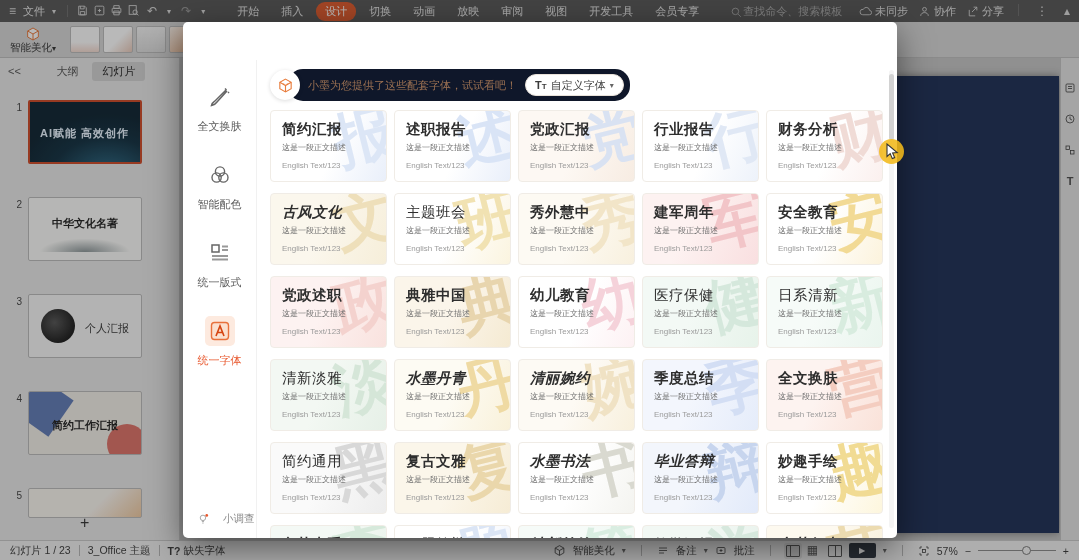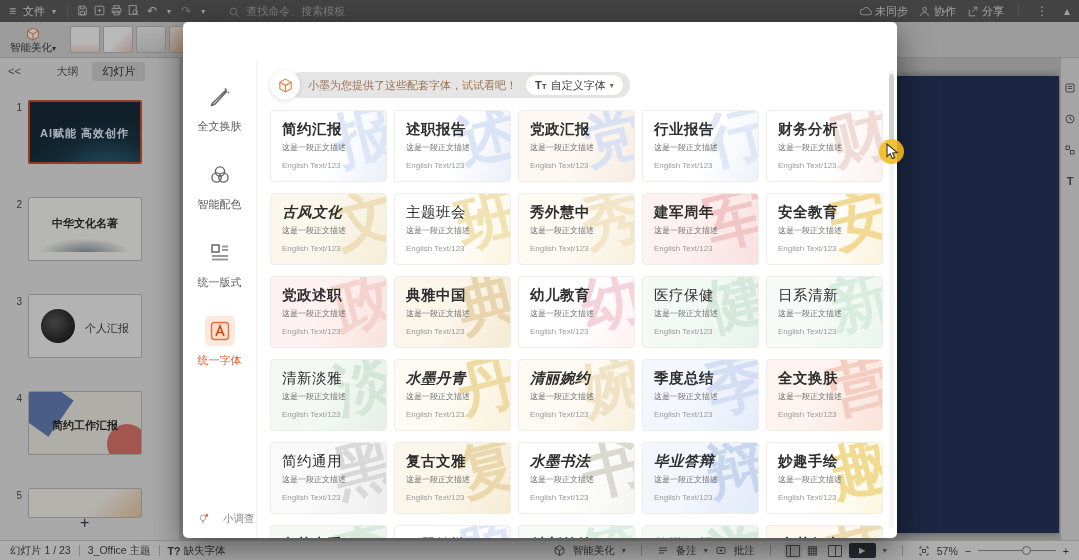--- a/index.html
+++ b/index.html
@@ -6,21 +6,21 @@
   html,body { width:1079px; height:560px; overflow:hidden; font-family:"Liberation Sans",sans-serif; background:#c4c4c4; position:relative; }
 
   
   #app { position:absolute; inset:0; }
   .titlebar { position:absolute; top:0; left:0; right:0; height:22px; background:#575757; display:flex; align-items:center; color:#e4e4e4; font-size:11px; padding:0 6px; gap:4px; }
   .titlebar .glyph { color:#d8d8d8; font-size:12px; padding:0 3px; }
   .tb-divider { width:1px; height:12px; background:#6e6e6e; margin:0 4px; }
   .tab-strip { display:flex; align-items:center; margin-left:14px; }
   .tab { padding:2px 9px; margin:0 2px; border-radius:9px; white-space:nowrap; color:#e8e8e8; }
   .tab.sel { background:#e05a2b; color:#fff; }
-  .tb-search { display:flex; align-items:flex-end; gap:5px; color:#a9a9a9; margin-left:16px; }
+  .tb-search { display:flex; align-items:flex-end; color:#a9a9a9; margin-left:16px; }
   .tb-right { margin-left:auto; display:flex; gap:10px; color:#e0e0e0; }
   .tb-right .item { display:flex; align-items:center; gap:3px; }
   svg.mini { width:13px; height:13px; stroke:#d8d8d8; fill:none; stroke-width:1.6; }
   svg.mini2 { width:12px; height:12px; stroke:#3c3c3c; fill:none; stroke-width:1.6; }
 
   .ribbon { position:absolute; top:22px; left:0; right:0; height:36px; background:#d6d6d6; display:flex; align-items:center; padding:0 10px; border-bottom:1px solid #bdbdbd; }
   .smart-b { display:flex; flex-direction:column; align-items:center; font-size:10.5px; color:#333; line-height:1.1; margin-right:14px; }
   .preview-strip { display:flex; gap:3px; }
   .tpl-preview { width:30px; height:27px; border-radius:2px; border:1px solid #bbb; }
   .p1 { background:linear-gradient(180deg,#fdfdfd 60%,#f3d9cf); }
@@ -87,21 +87,21 @@
   .side-item { display:flex; flex-direction:column; align-items:center; gap:7px; font-size:11px; color:#5d5d5d; }
   .side-item svg { width:24px; height:24px; }
   .side-item.sel { color:#e8582e; }
   .side-item.sel .iconbox { background:#fdeadf; border-radius:5px; }
   .iconbox { width:30px; height:30px; display:flex; align-items:center; justify-content:center; }
   .survey { position:absolute; bottom:12px; display:flex; align-items:center; gap:13px; font-size:10.5px; color:#8a8a8a; }
 
   .m-content { position:absolute; left:74px; top:38px; right:0; bottom:0; padding:9px 12px 0 13px; }
   .banner { display:flex; align-items:center; height:32px; }
   .banner-icon { width:30px; height:30px; border-radius:50%; background:#fff; box-shadow:0 1px 4px rgba(0,0,0,.14); display:flex; align-items:center; justify-content:center; z-index:2; }
-  .banner-pill { background:#e5e5e5; border-radius:15px; height:26px; display:flex; align-items:center; padding:0 6px 0 20px; margin-left:-12px; gap:8px; }
+  .banner-pill { background:#0f172a; border-radius:15px; height:32px; display:flex; align-items:center; padding:0 6px 0 20px; margin-left:-12px; gap:8px; }
   .banner-text { font-size:11px; color:#9c7152; }
   .banner-btn { background:#fff; border:1px solid #e9e2da; border-radius:12px; height:22px; display:flex; align-items:center; gap:4px; padding:0 9px; font-size:11px; color:#424242; }
   .tt-glyph { font-weight:bold; font-size:11px; color:#3a3a3a; }
   .caret { font-size:8px; color:#666; }
 
   .cards { margin-top:9px; display:grid; grid-template-columns:repeat(5,117px); grid-auto-rows:72px; gap:11px 7px; }
   .card { position:relative; border-radius:4px; border:1px solid #f0ece6; overflow:hidden; padding:9px 11px; }
   .card .wm { position:absolute; right:-8px; top:-4px; font-size:60px; font-weight:bold; font-family:"Liberation Serif",serif; transform:rotate(-14deg); line-height:1; pointer-events:none; }
   .card .ttl { position:relative; font-size:14.5px; color:#2e2e2e; letter-spacing:.5px; white-space:nowrap; }
   .ttl.st-sans { font-weight:bold; }
@@ -143,20 +143,32 @@
         </svg></span>
     <span><svg class="mini" viewBox="0 0 24 24">
           <rect x="4" y="3" width="13" height="16"></rect>
           <circle cx="15" cy="15" r="4"></circle>
           <path d="M18 18l3 3"></path>
         </svg></span>
     <span class="glyph">↶</span>
     <span class="glyph" style="font-size:8px">▾</span>
     <span class="glyph" style="color:#9a9a9a">↷</span>
     <span class="glyph" style="font-size:8px">▾</span>
+    <div class="tab-strip" id="tabstrip">
+        <span class="tab">开始</span>
+        <span class="tab">插入</span>
+        <span class="tab sel">设计</span>
+        <span class="tab">切换</span>
+        <span class="tab">动画</span>
+        <span class="tab">放映</span>
+        <span class="tab">审阅</span>
+        <span class="tab">视图</span>
+        <span class="tab">开发工具</span>
+        <span class="tab">会员专享</span>
+      </div>
     <div class="tb-search">
       <svg class="mini" style="stroke:#a9a9a9" viewBox="0 0 24 24">
           <circle cx="10" cy="10" r="6"></circle>
           <path d="M15 15l5 5"></path>
         </svg>
       <span>查找命令、搜索模板</span>
     </div>
     <div class="tb-right">
       <span class="item">
           <svg class="mini" viewBox="0 0 24 24">

